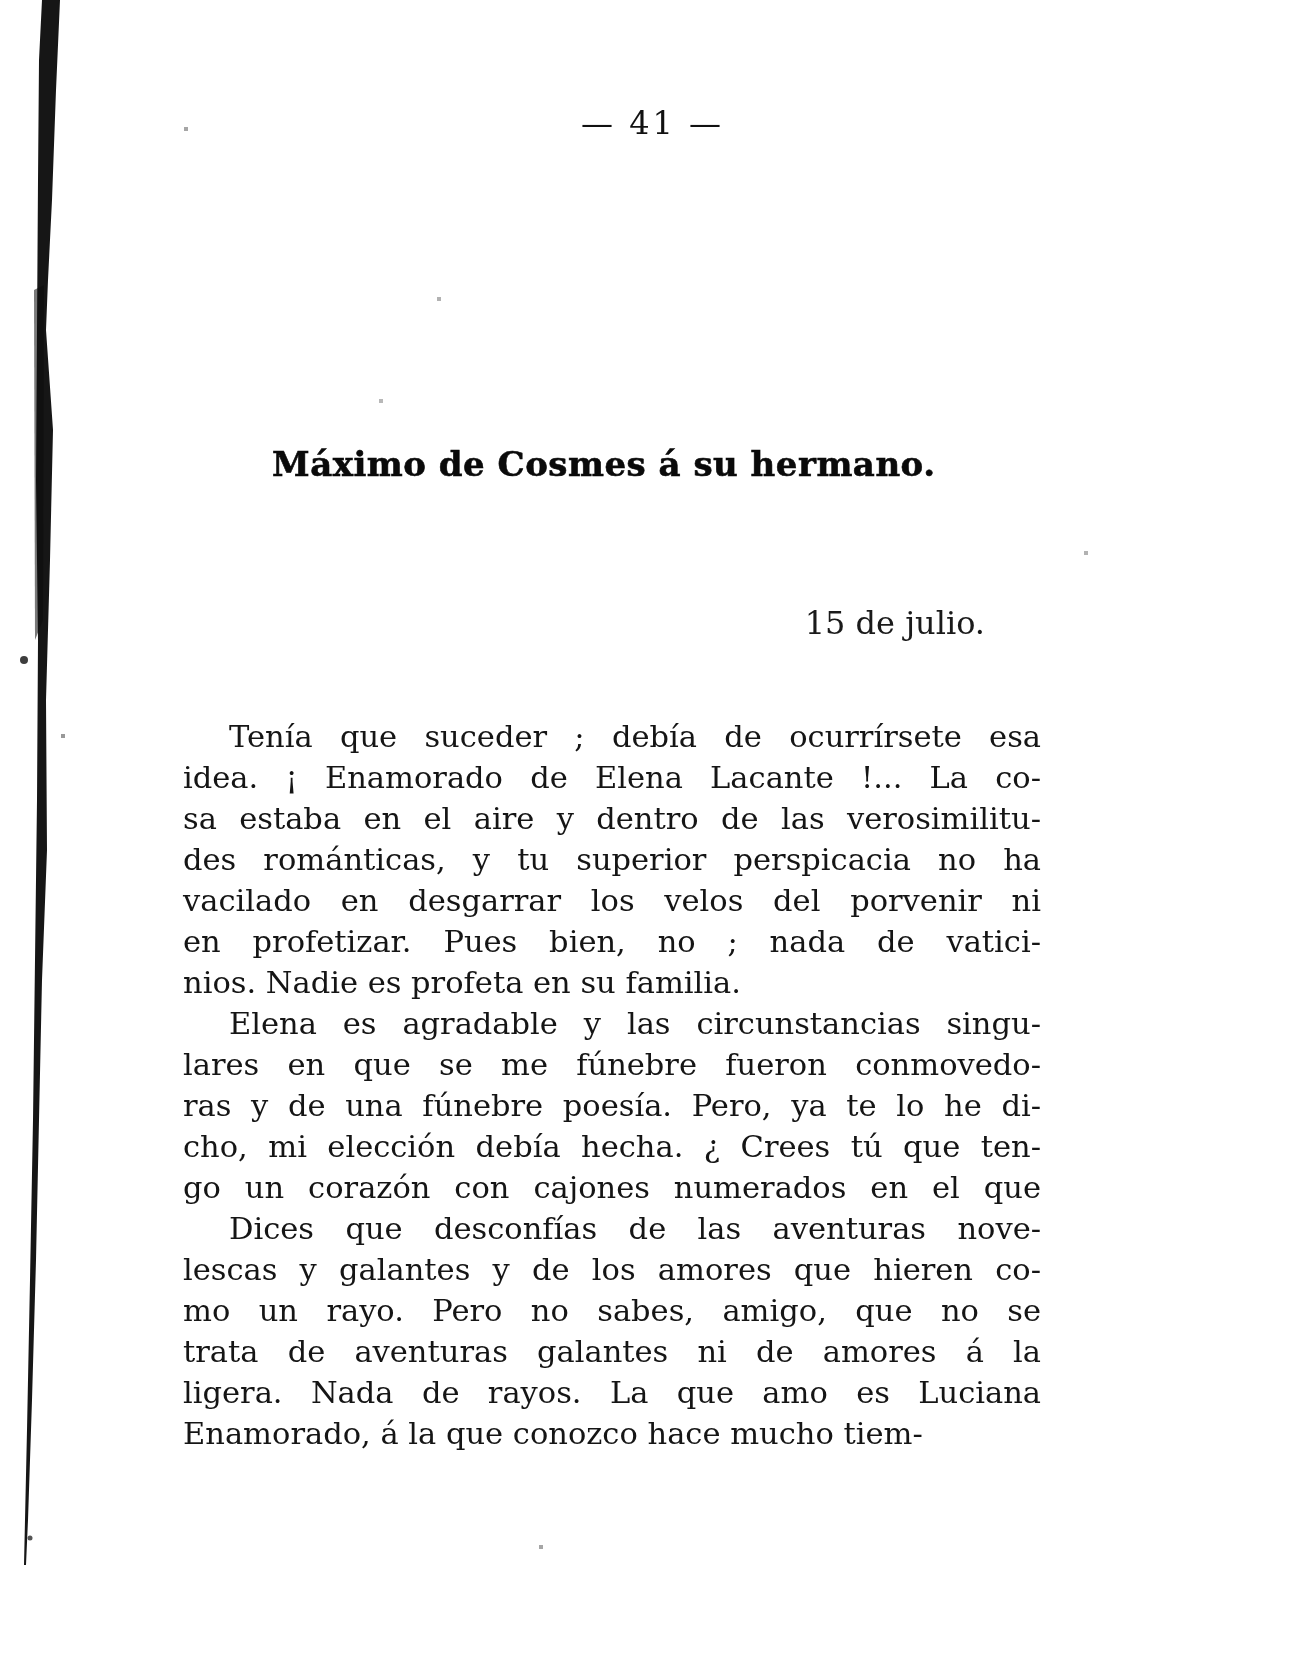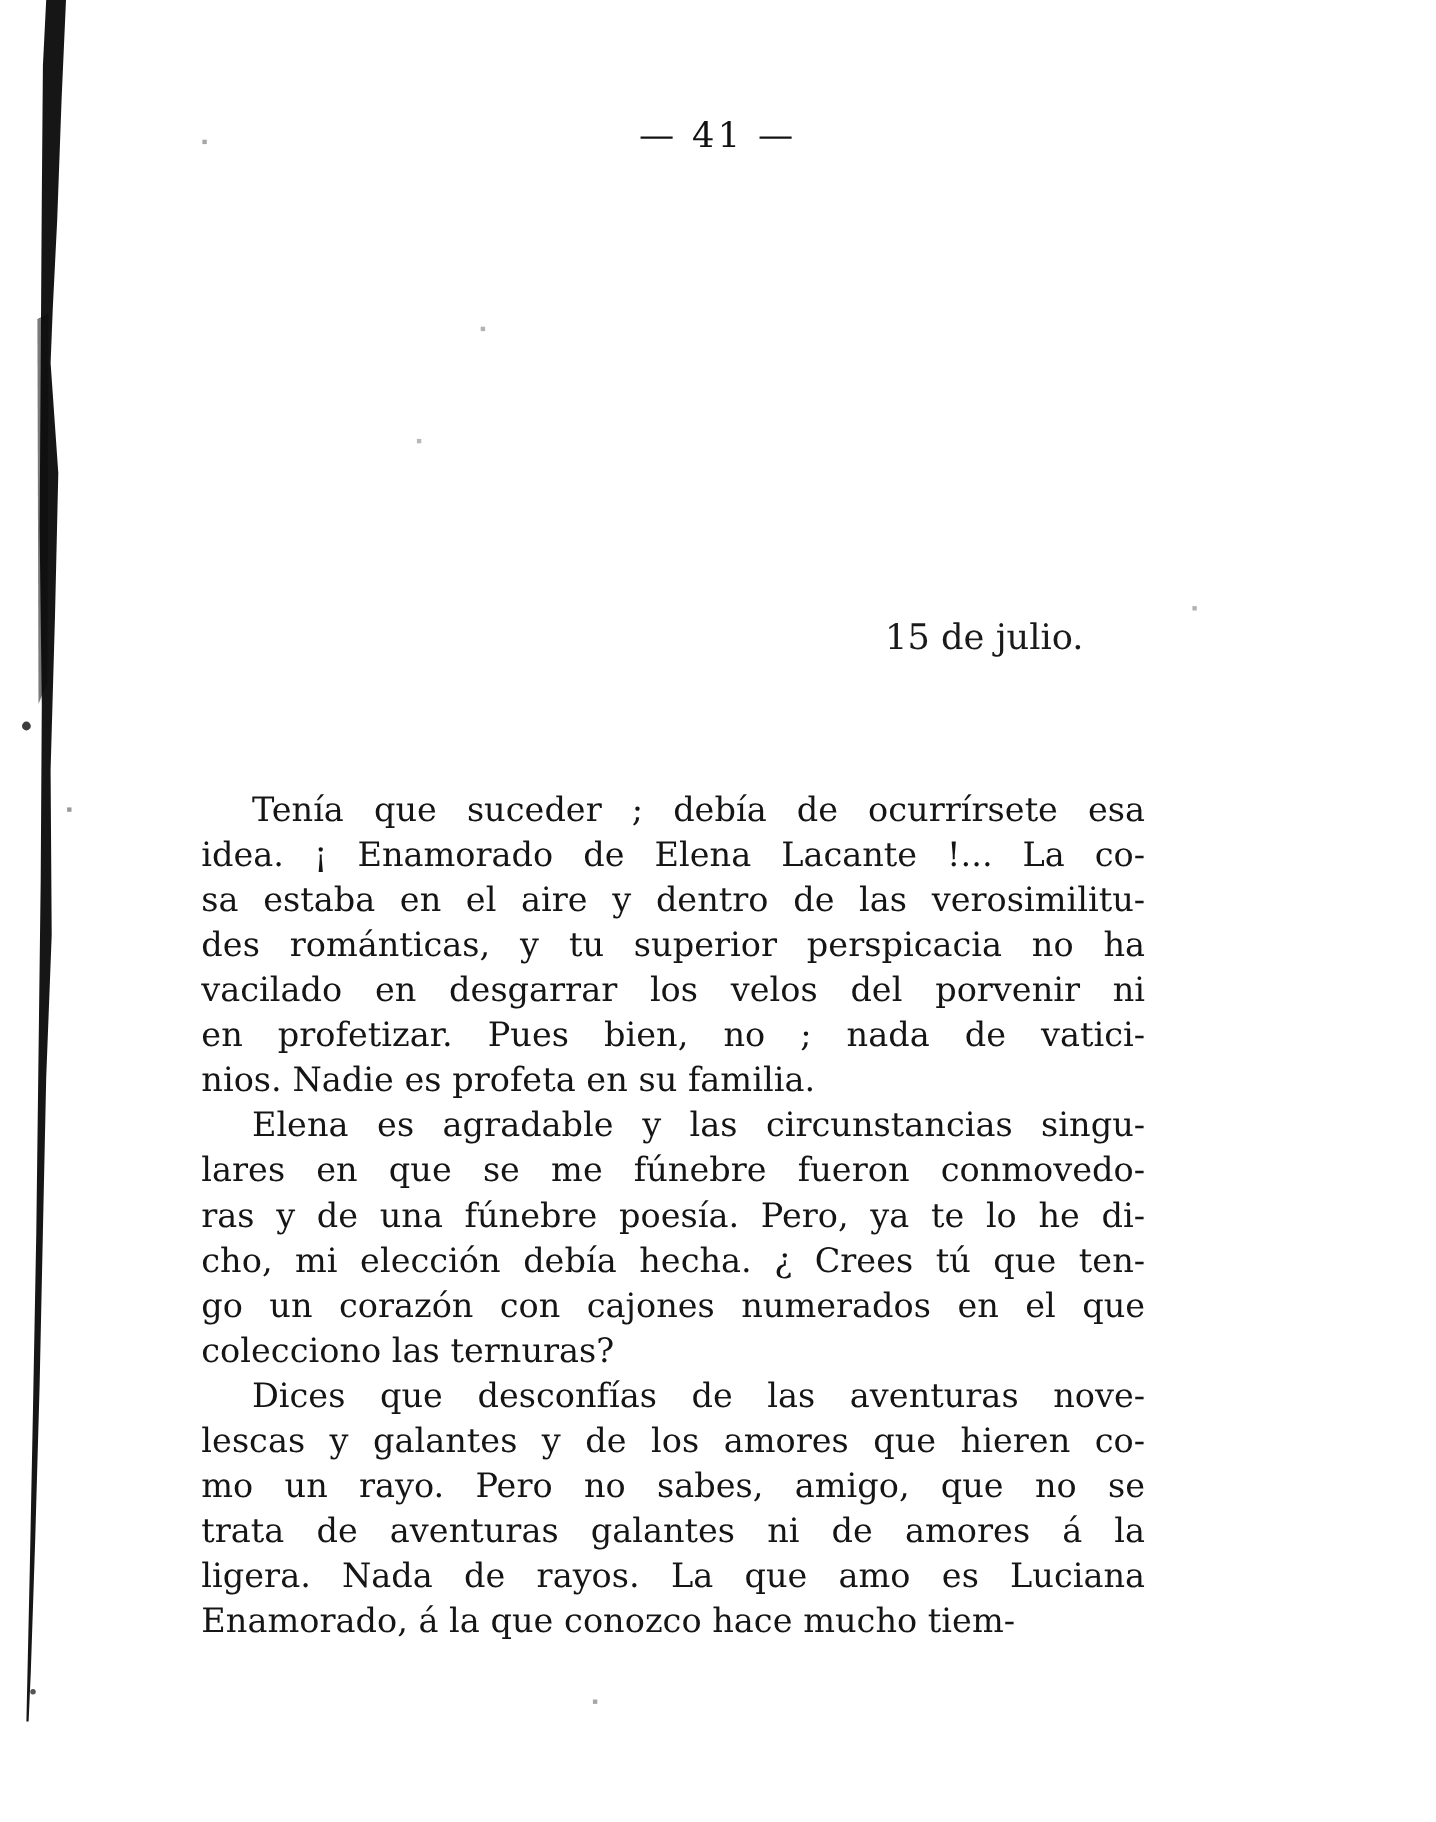--- a/index.html
+++ b/index.html
@@ -44,21 +44,21 @@
     left: 272px;
     margin: 0;
     font-size: 34px;
     font-weight: 800;
     letter-spacing: 0.5px;
     color: #0a0a0a;
     -webkit-text-stroke: 0.6px #0a0a0a;
   }
   .letter-date {
     position: absolute;
-    top: 560px;
+    top: 604px;
     left: 183px;
     width: 802px;
     text-align: right;
     font-size: 32px;
     color: #1a1a1a;
   }
   .body-text {
     position: absolute;
     top: 716px;
     left: 183px;
@@ -102,40 +102,40 @@
     <polygon fill="#0c0c0c" opacity="0.96" points="42,0 60,0 56,90 52,200 48,280 46,330 53,430 50,560 46,700 47,850 42,980 39,1120 36,1260 32,1400 28,1520 26,1565 24,1565 27,1430 30,1280 33,1120 35,960 37,800 38,640 36,480 37,330 38,180 39,60"></polygon>
     <polygon fill="#0c0c0c" opacity="0.55" points="34,290 44,285 43,620 35,640"></polygon>
     <circle cx="24" cy="660" r="4" fill="#0c0c0c" opacity="0.8"></circle>
     <circle cx="30" cy="1538" r="2.5" fill="#0c0c0c" opacity="0.7"></circle>
   </svg>
 
   <div class="specks"></div>
 
   <div class="page-number">— 41 —</div>
 
+  <h1 class="heading">Máximo de Cosmes á su hermano.</h1>
 
   <div class="letter-date">15 de julio.</div>
 
   <div class="body-text">
     <div class="paragraph">
         <div class="line">Tenía que suceder ; debía de ocurrírsete esa</div>
         <div class="line">idea. ¡ Enamorado de Elena Lacante !... La co-</div>
         <div class="line">sa estaba en el aire y dentro de las verosimilitu-</div>
         <div class="line">des románticas, y tu superior perspicacia no ha</div>
         <div class="line">vacilado en desgarrar los velos del porvenir ni</div>
         <div class="line">en profetizar. Pues bien, no ; nada de vatici-</div>
         <div class="line last">nios. Nadie es profeta en su familia.</div>
       </div>
     <div class="paragraph">
         <div class="line">Elena es agradable y las circunstancias singu-</div>
         <div class="line">lares en que se me fúnebre fueron conmovedo-</div>
         <div class="line">ras y de una fúnebre poesía. Pero, ya te lo he di-</div>
         <div class="line">cho, mi elección debía hecha. ¿ Crees tú que ten-</div>
         <div class="line">go un corazón con cajones numerados en el que</div>
-        <div class="line last">colecciono las ternuras?</div>
       </div>
     <div class="paragraph">
         <div class="line">Dices que desconfías de las aventuras nove-</div>
         <div class="line">lescas y galantes y de los amores que hieren co-</div>
         <div class="line">mo un rayo. Pero no sabes, amigo, que no se</div>
         <div class="line">trata de aventuras galantes ni de amores á la</div>
         <div class="line">ligera. Nada de rayos. La que amo es Luciana</div>
         <div class="line last">Enamorado, á la que conozco hace mucho tiem-</div>
       </div>
   </div>

